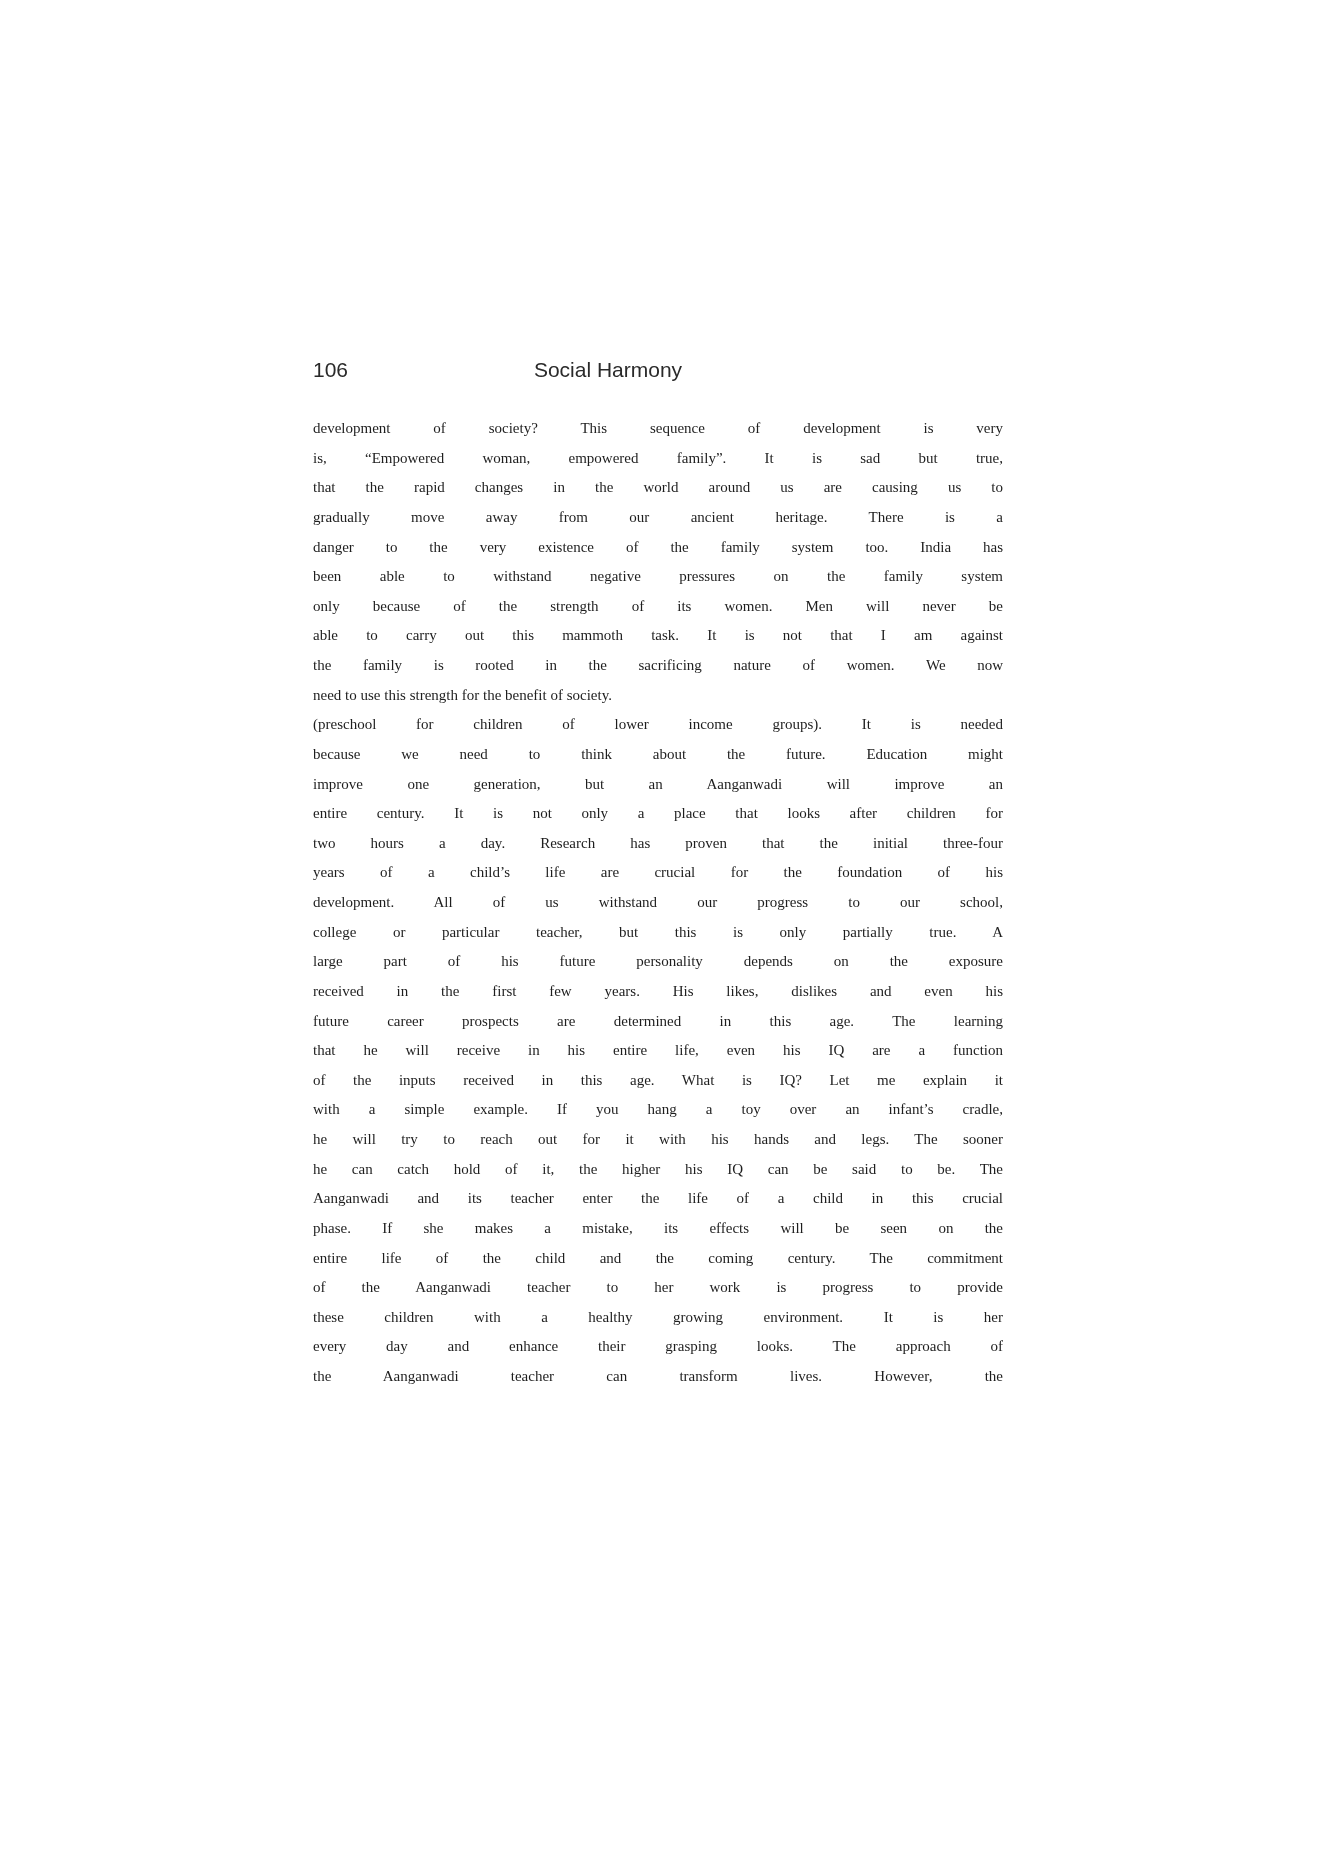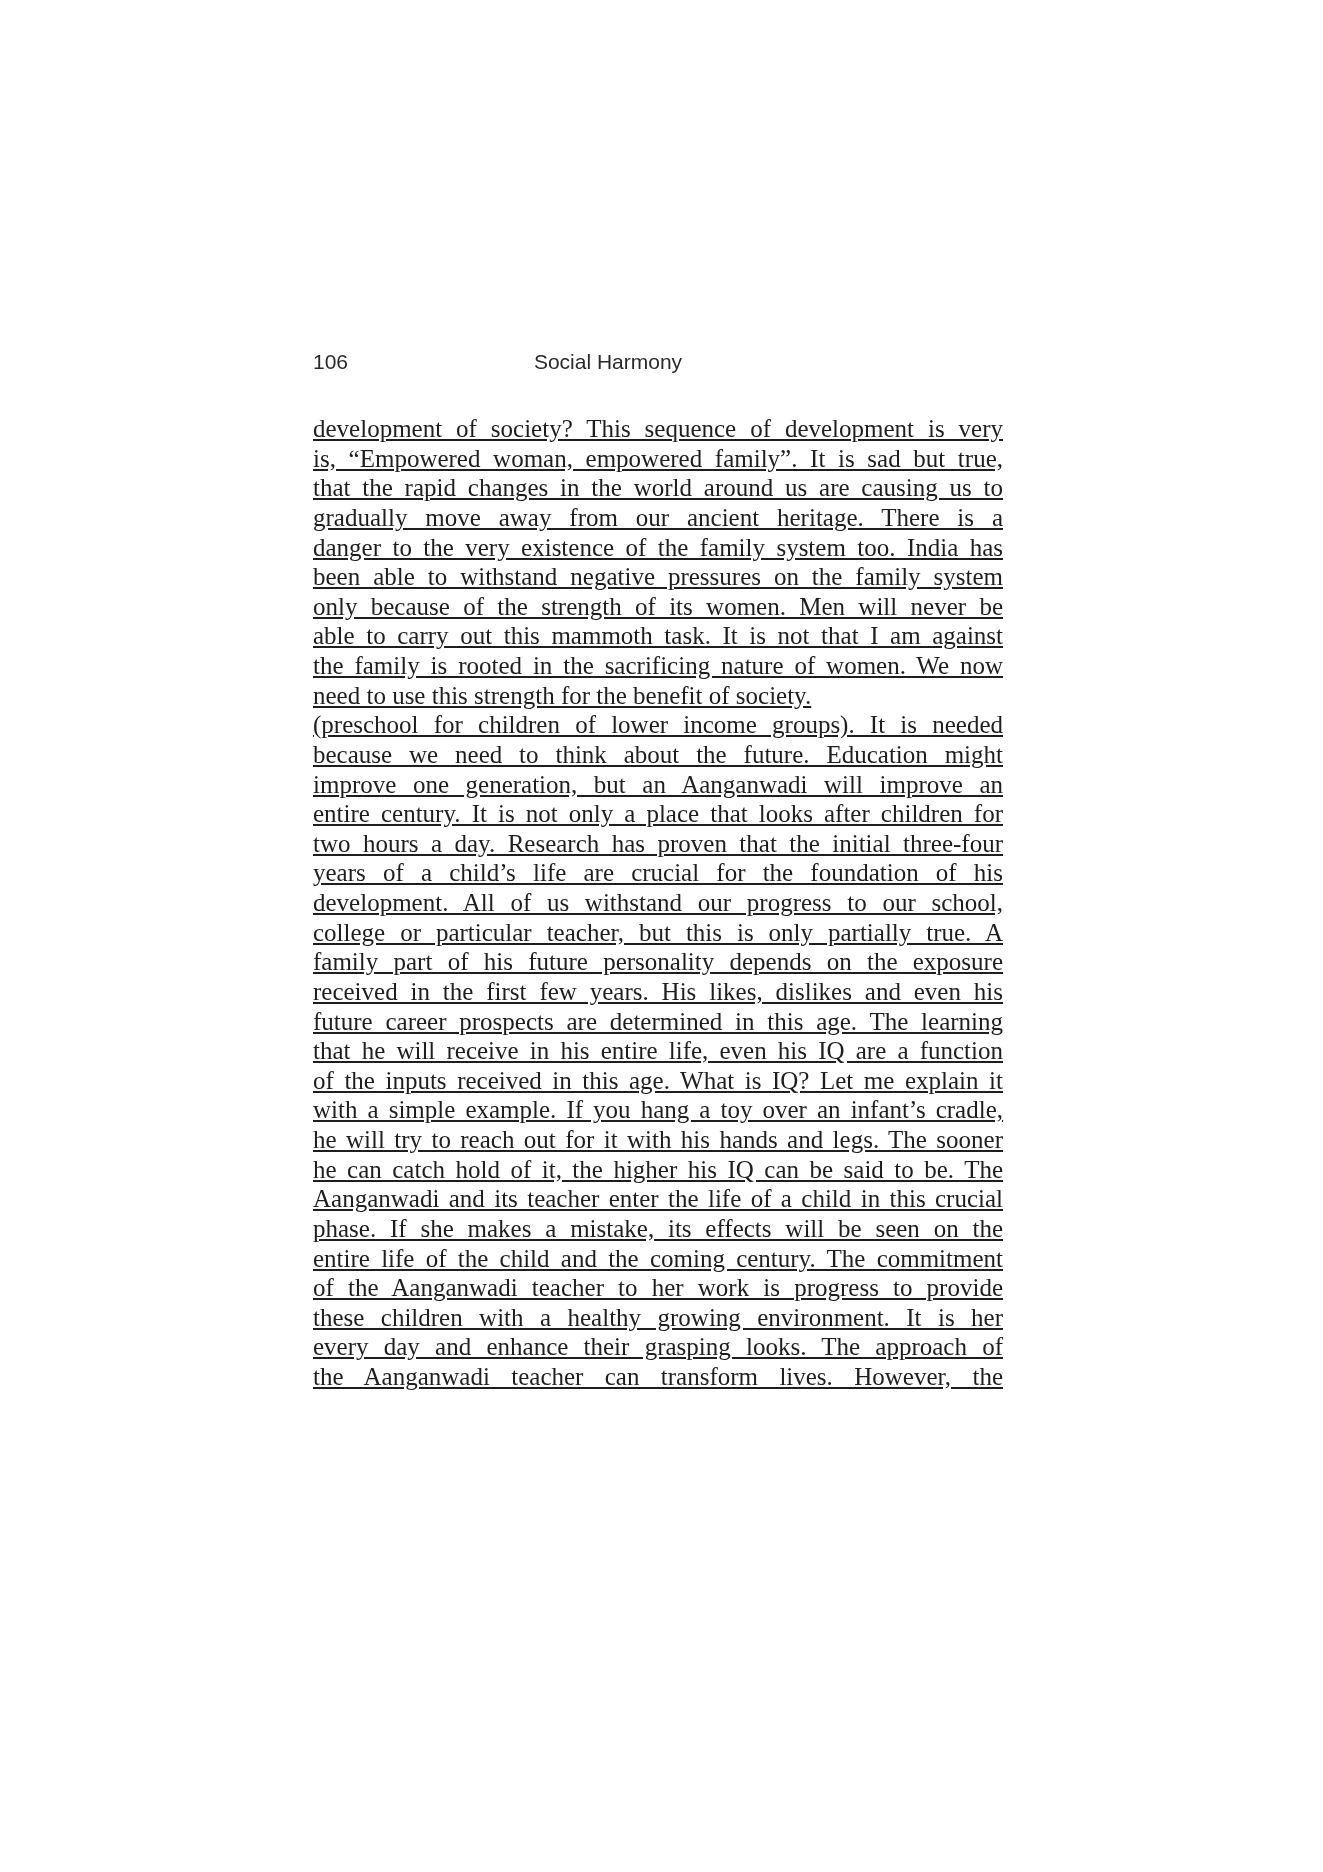--- a/index.html
+++ b/index.html
@@ -15,40 +15,39 @@
   }
   .page{
     position:relative;
     width:1323px;height:1872px;
     background:var(--page-bg);
     color:var(--text-color);
     overflow:hidden;
   }
   .page-header{
     position:absolute;
-    top:350px;left:313px;width:690px;height:24px;
+    top:358px;left:313px;width:690px;height:24px;
     font-family:"Liberation Sans", sans-serif;
     font-size:21px;line-height:24px;
     color:var(--header-color);
   }
   .page-number{
     position:absolute;left:0;top:0;
   }
   .running-title{
     position:absolute;left:295px;top:0;
     transform:translateX(-50%);
     white-space:nowrap;
   }
   .text-block{
     position:absolute;
     top:414px;left:313px;width:690px;
-    font-size:25px;
+    font-size:15px;
     line-height:29.64px;
     color:var(--text-color);
-    text-decoration:underline;
   }
   .line{
     height:29.64px;
     text-align:justify;
     text-align-last:justify;
     overflow:visible;
   }
   .line.indent{
     text-indent:42px;
   }
@@ -78,21 +77,21 @@
       <div class="line">the family is rooted in the sacrificing nature of women. We now</div>
       <div class="line para-end">need to use this strength for the benefit of society.</div>
       <div class="line">(preschool for children of lower income groups). It is needed</div>
       <div class="line">because we need to think about the future. Education might</div>
       <div class="line">improve one generation, but an Aanganwadi will improve an</div>
       <div class="line">entire century. It is not only a place that looks after children for</div>
       <div class="line">two hours a day. Research has proven that the initial three-four</div>
       <div class="line">years of a child’s life are crucial for the foundation of his</div>
       <div class="line">development. All of us withstand our progress to our school,</div>
       <div class="line">college or particular teacher, but this is only partially true. A</div>
-      <div class="line">family part of his future personality depends on the exposure</div>
+      <div class="line">large part of his future personality depends on the exposure</div>
       <div class="line">received in the first few years. His likes, dislikes and even his</div>
       <div class="line">future career prospects are determined in this age. The learning</div>
       <div class="line">that he will receive in his entire life, even his IQ are a function</div>
       <div class="line">of the inputs received in this age. What is IQ? Let me explain it</div>
       <div class="line">with a simple example. If you hang a toy over an infant’s cradle,</div>
       <div class="line">he will try to reach out for it with his hands and legs. The sooner</div>
       <div class="line">he can catch hold of it, the higher his IQ can be said to be. The</div>
       <div class="line">Aanganwadi and its teacher enter the life of a child in this crucial</div>
       <div class="line">phase. If she makes a mistake, its effects will be seen on the</div>
       <div class="line">entire life of the child and the coming century. The commitment</div>

